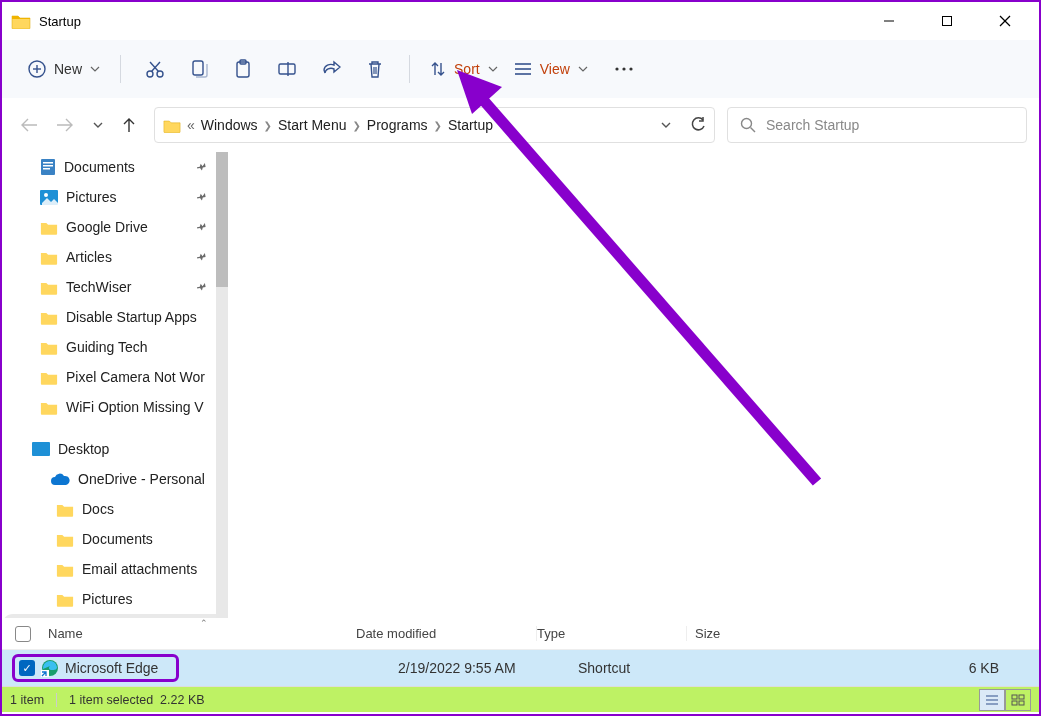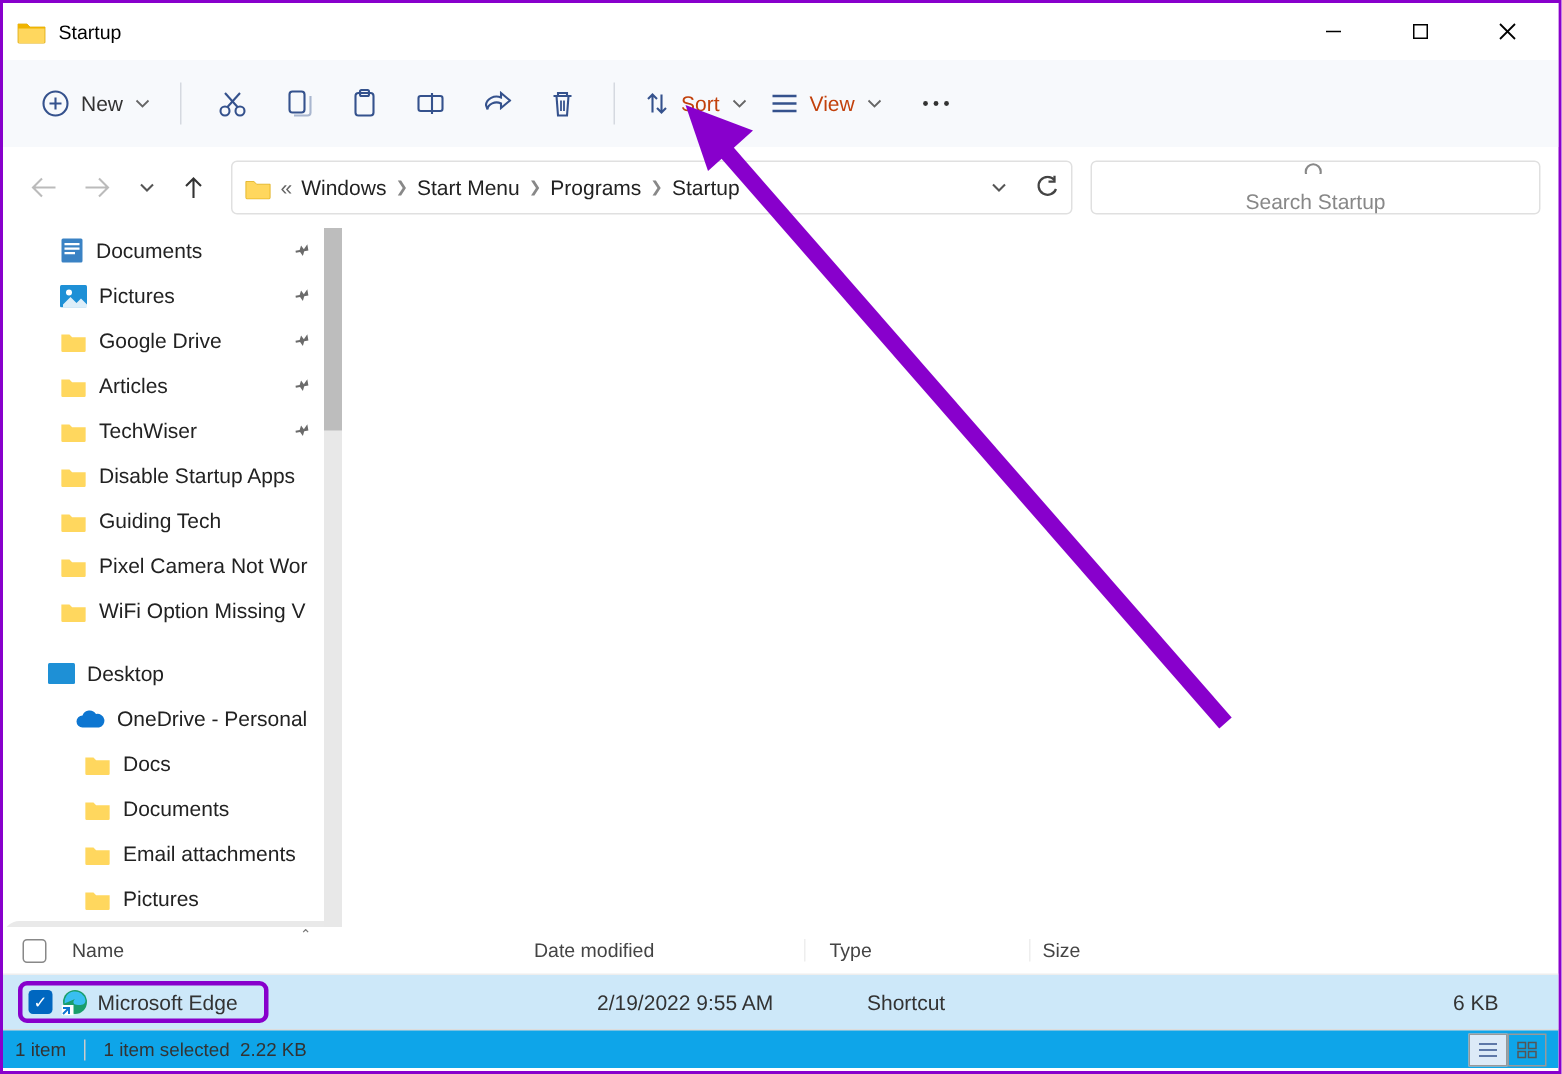--- a/index.html
+++ b/index.html
@@ -16,48 +16,48 @@
 .tb-btn { width: 44px; height: 40px; display: flex; align-items: center; justify-content: center; color: #35528d; }
 .tb-labelbtn { display: flex; align-items: center; gap: 8px; color: #c2410c; font-size: 14px; padding: 0 8px; }
 
 .navrow { height: 54px; display: flex; align-items: center; padding: 0 12px; gap: 12px; }
 .nav-arrows { display: flex; align-items: center; gap: 18px; padding: 0 6px; color: #555; }
 .nav-arrows .dis { color: #bbb; }
 .addrbar { flex: 1; height: 36px; border: 1px solid #e0e0e0; border-radius: 4px; display: flex; align-items: center; padding: 0 8px; gap: 6px; font-size: 14px; color: #222; }
 .addrbar .crumb { display: flex; align-items: center; gap: 6px; }
 .addrbar .chev { color: #888; font-size: 10px; }
 .addr-tail { margin-left: auto; display: flex; align-items: center; gap: 18px; color: #555; }
-.searchbox { width: 300px; height: 36px; border: 1px solid #e0e0e0; border-radius: 4px; display: flex; align-items: center; padding: 0 12px; gap: 10px; color: #888; font-size: 14px; flex-direction: column; }
+.searchbox { width: 300px; height: 36px; border: 1px solid #e0e0e0; border-radius: 4px; display: flex; align-items: center; padding: 0 12px; gap: 10px; color: #888; font-size: 14px; }
 
 .content { display: flex; height: calc(100% - 38px - 58px - 54px - 28px); flex-direction: column; }
 .sidebar { width: 226px; overflow: hidden; position: relative; font-size: 14px; }
 .side-item { height: 30px; display: flex; align-items: center; padding-left: 38px; gap: 8px; color: #222; position: relative; }
 .side-item.indent1 { padding-left: 48px; }
 .side-item.indent2 { padding-left: 54px; }
 .side-item.sel { background: #e9e9e9; border-radius: 11px; }
 .pin { position: absolute; right: 20px; color: #777; font-size: 12px; }
 .side-spacer { height: 12px; }
 .side-scroll { position: absolute; right: 0; top: 0; width: 12px; height: 500px; background: #e8e8e8; }
 .side-thumb { position: absolute; right: 0; top: 0; width: 12px; height: 135px; background: #bdbdbd; }
 
 .filepane { flex: 1; position: relative; }
 .col-headers { height: 32px; display: flex; align-items: center; border-bottom: 1px solid #eee; font-size: 13px; color: #444; }
 .col-check { width: 42px; display: flex; justify-content: center; }
 .col-name { width: 312px; position: relative; padding-left: 4px; display:flex; align-items:center; gap:6px;}
 .col-date { width: 180px; }
-.col-type { width: 150px; border-left: 1px solid #eee; padding-left: 16px;}
+.col-type { width: 150px; border-left: 1px solid #eee; padding-left: 0;}
 .col-size { flex: 1; border-left: 1px solid #eee; padding-left: 8px; }
 .sort-up { font-size: 9px; color: #777; position: absolute; top:-8px; left: 50%; }
 
 .file-row { height: 36px; display: flex; align-items: center; background: #cde8f9; font-size: 14px; color: #333; }
 .file-row .cell-name-wrap { display: flex; align-items: center; gap: 6px; border: 3px solid #8800cc; border-radius: 6px; padding: 2px 18px 2px 4px; margin-left: 2px; }
 .chkbox { width: 16px; height: 16px; background: #0067c0; border-radius: 3px; display: flex; align-items: center; justify-content: center; color: #fff; font-size: 11px; }
 .chkbox.empty { background: #fff; border: 1px solid #888; }
 
-.statusbar { position: absolute; bottom: 2px; left: 0; right: 0; height: 26px; border-top: 1px solid #ddd; display: flex; align-items: center; padding: 0 8px; font-size: 12.5px; color: #333; background:#0ea5e9; }
+.statusbar { position: absolute; bottom: 2px; left: 0; right: 0; height: 26px; border-top: 1px solid #ddd; display: flex; align-items: center; padding: 0 8px; font-size: 12.5px; color: #333; background:#bef264; }
 .statusbar .seg { padding-right: 12px; border-right: 1px solid #ccc; margin-right: 12px; }
 .view-toggles { margin-left: auto; display: flex; gap: 0; }
 .vt { width: 26px; height: 22px; border: 1px solid #999; display: flex; align-items: center; justify-content: center; font-size: 12px; }
 .vt.active { background: #dceaf7; }
 
 .folder-svg { width: 18px; height: 15px; }
 .arrow-annot { position: absolute; pointer-events: none; z-index: 50; }
 
 svg { display: block; }
 </style>

